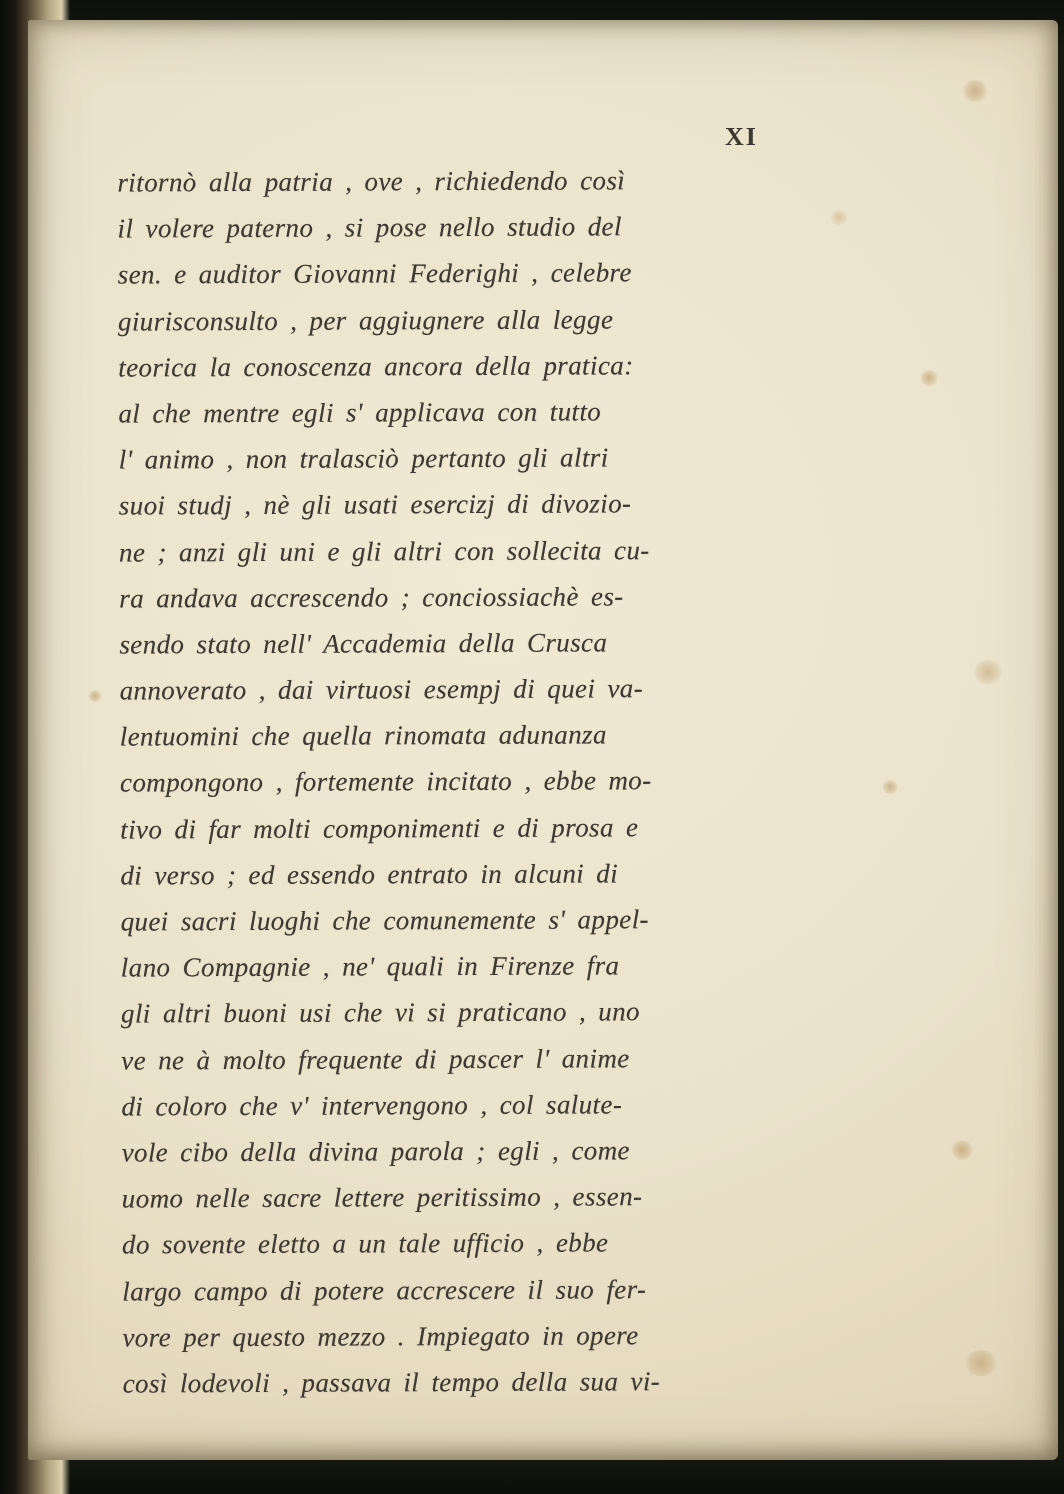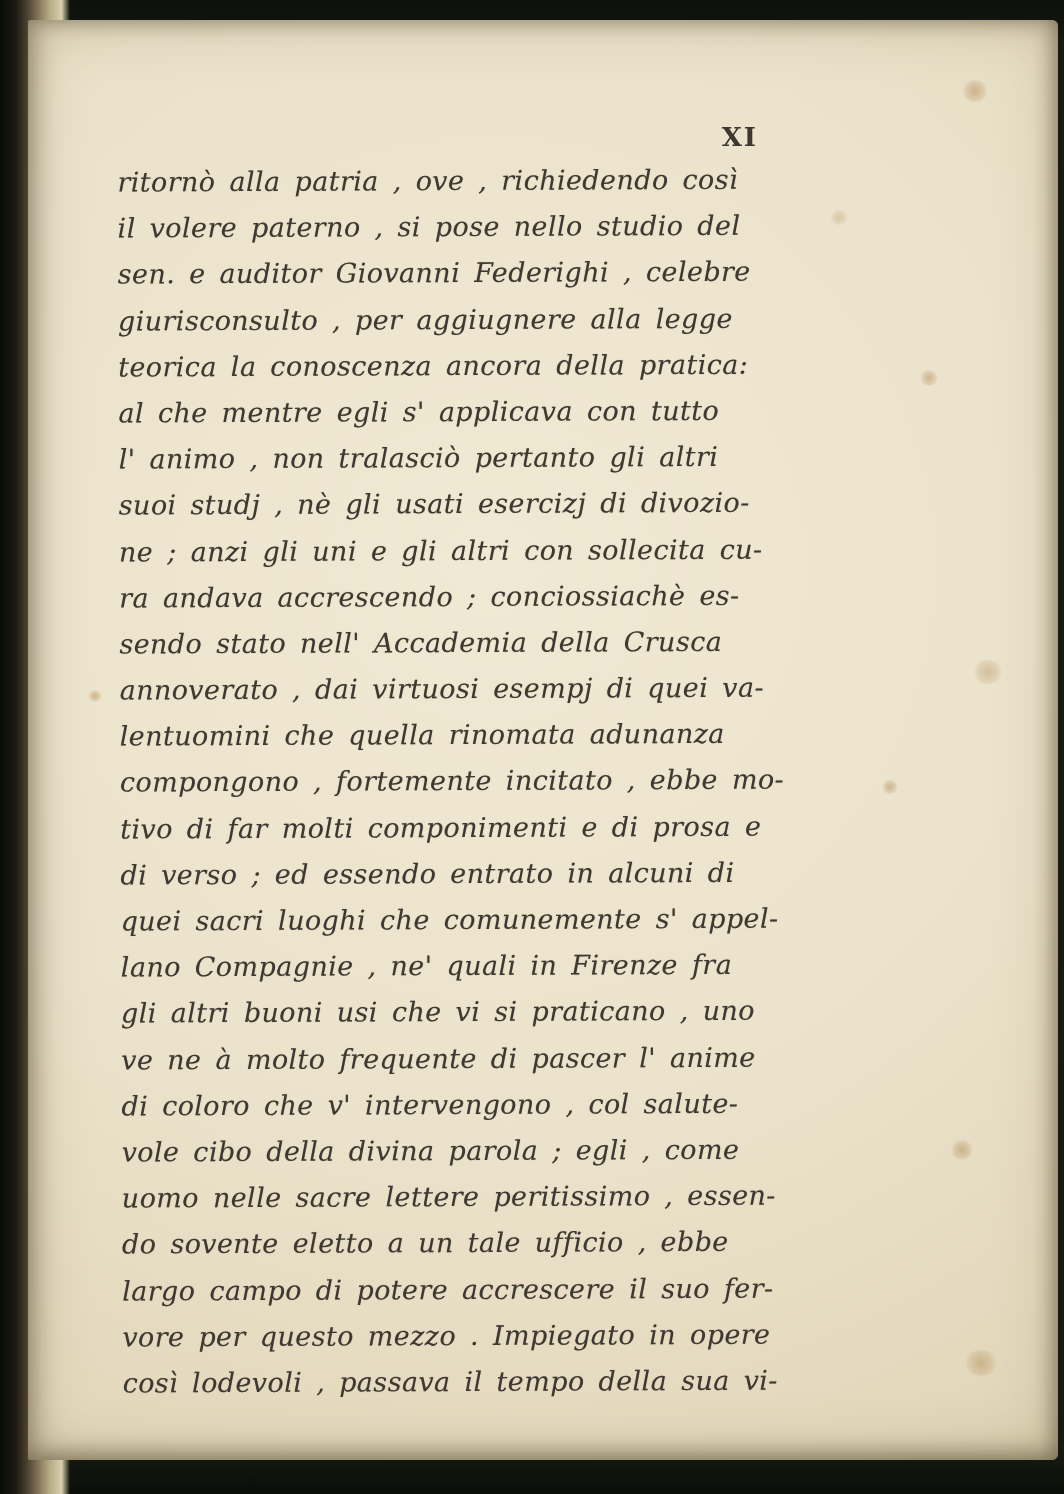--- a/index.html
+++ b/index.html
@@ -37,20 +37,21 @@
     position:absolute;
     left:28px;right:6px;top:20px;bottom:34px;
     background:
       radial-gradient(130% 90% at 45% 38%, #f0e9d3 0%, #ebe2cb 45%, #e3d8bc 72%, #d6c9a6 92%, #c9bb95 100%);
     box-shadow:
       inset 0 0 60px rgba(96,80,48,.25),
       inset -6px 0 18px rgba(70,58,34,.30),
       inset 0 -8px 22px rgba(70,58,34,.28),
       inset 10px 0 24px rgba(70,58,34,.22);
     border-radius:3px 6px 6px 3px;
+    font-family:Liberation Serif, serif;
   }
   .page-number{
     position:absolute;
     top:102px;right:300px;
     font-size:26px;
     font-weight:bold;
     letter-spacing:2px;
     color:var(--ink);
   }
   .text-block{

